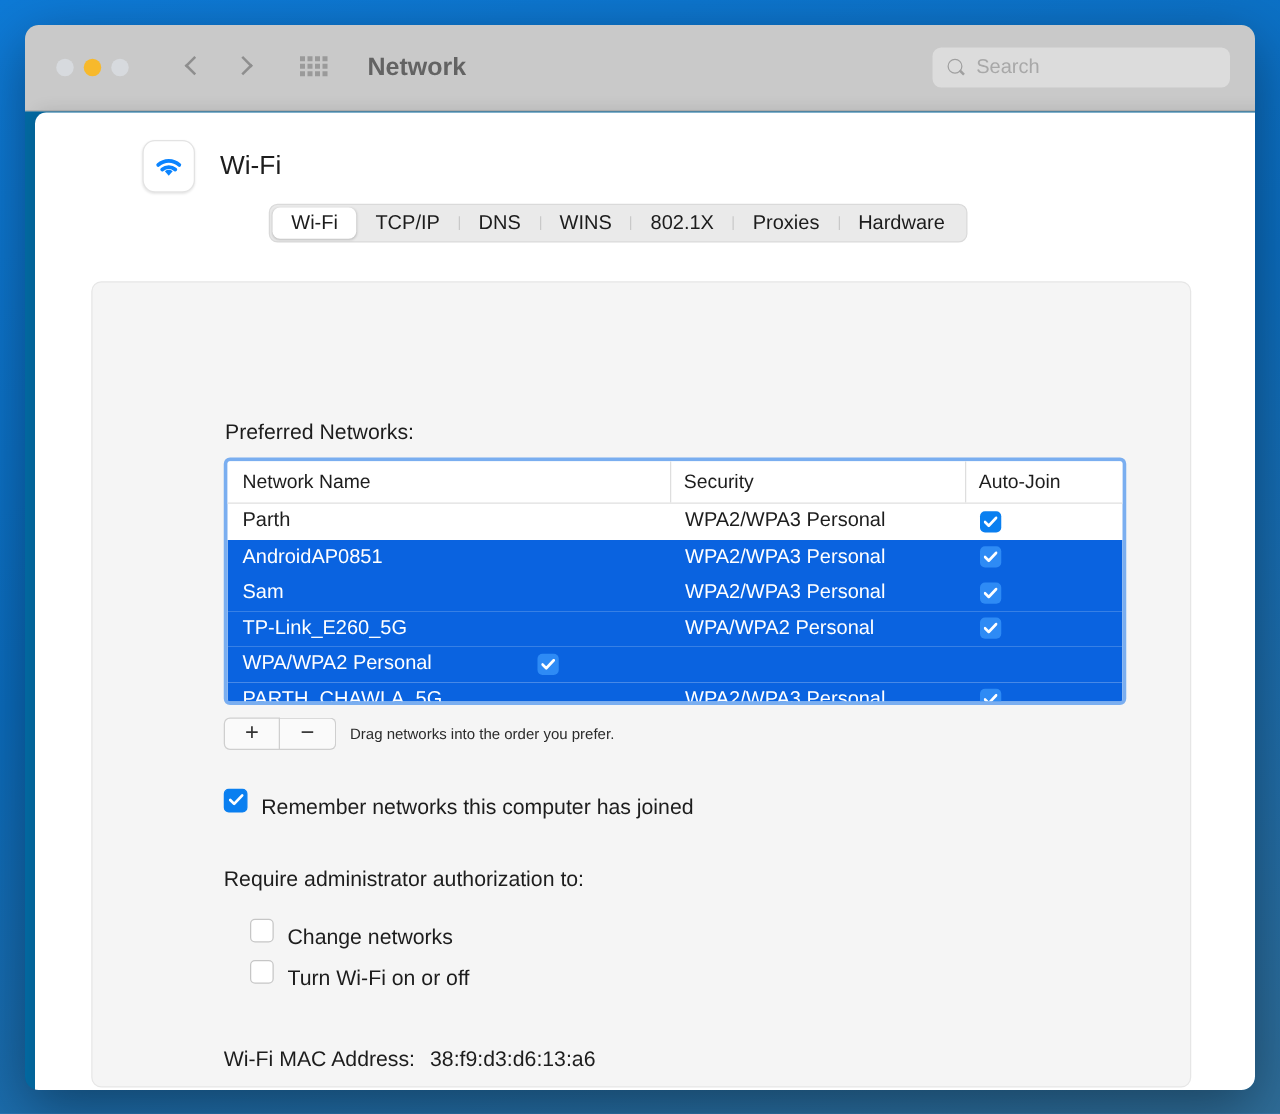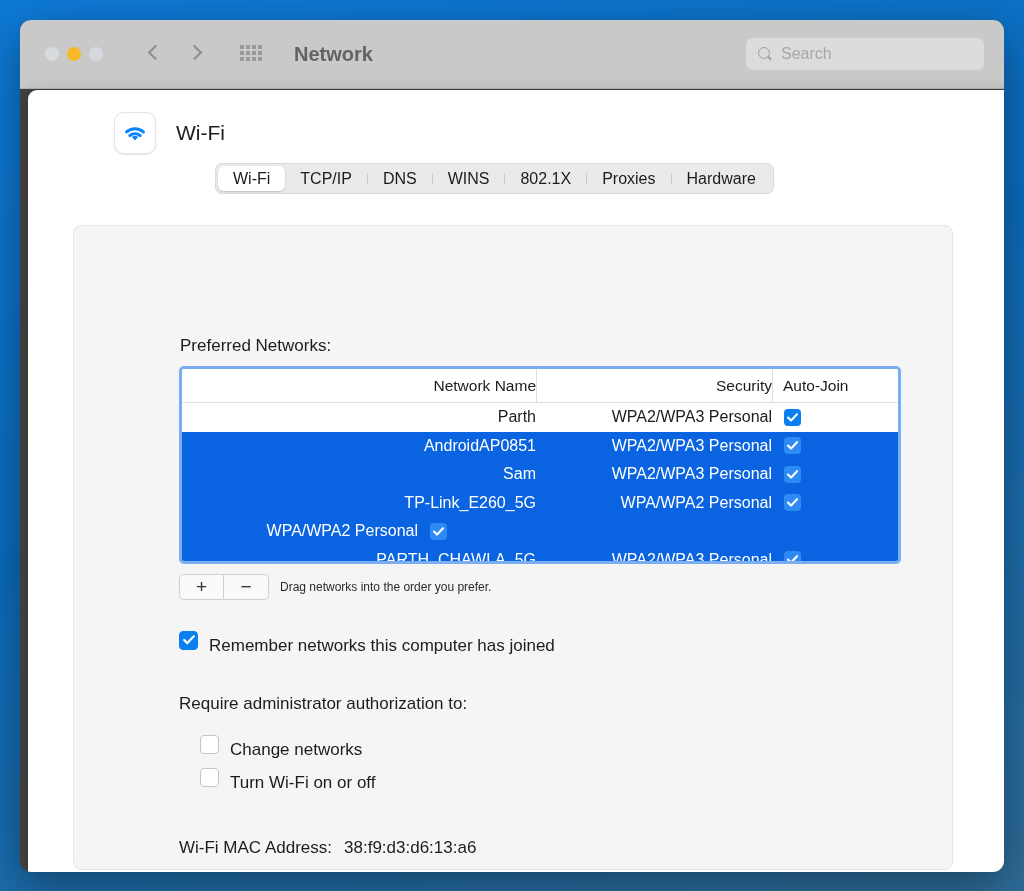--- a/index.html
+++ b/index.html
@@ -21,21 +21,21 @@
     background: linear-gradient(160deg, #0e7ad6 0%, #0b6cbd 45%, #2f6d98 100%);
   }
 
   
   #prefs-window {
     position: absolute;
     left: 20px;
     top: 20px;
     width: 984px;
     height: 852px;
-    background: #404040;
+    background: #0369a1;
     border-radius: 11px;
     box-shadow: 0 14px 46px rgba(0,0,0,0.38);
     overflow: hidden;
   }
 
   #titlebar {
     position: absolute;
     left: 0; top: 0;
     width: 100%;
     height: 68px;
@@ -232,22 +232,22 @@
     overflow: hidden;
     box-sizing: border-box;
   }
   #table-head {
     display: flex;
     height: 33px;
     align-items: center;
     border-bottom: 1px solid #e0e0e0;
     background: #ffffff;
   }
-  .col-name   { width: 354px; padding-left: 12px; box-sizing: border-box; text-align: right; }
-  .col-sec    { width: 236px; padding-left: 10px; box-sizing: border-box; border-left: 1px solid #dedede; text-align: right; }
+  .col-name   { width: 354px; padding-left: 12px; box-sizing: border-box; }
+  .col-sec    { width: 236px; padding-left: 10px; box-sizing: border-box; border-left: 1px solid #dedede; }
   .col-join   { width: 126px; padding-left: 10px; box-sizing: border-box; border-left: 1px solid #dedede; }
   #table-head .col-name,
   #table-head .col-sec,
   #table-head .col-join {
     font-size: 15.5px;
     color: #1d1d1d;
     height: 33px;
     line-height: 33px;
   }
   .trow {

